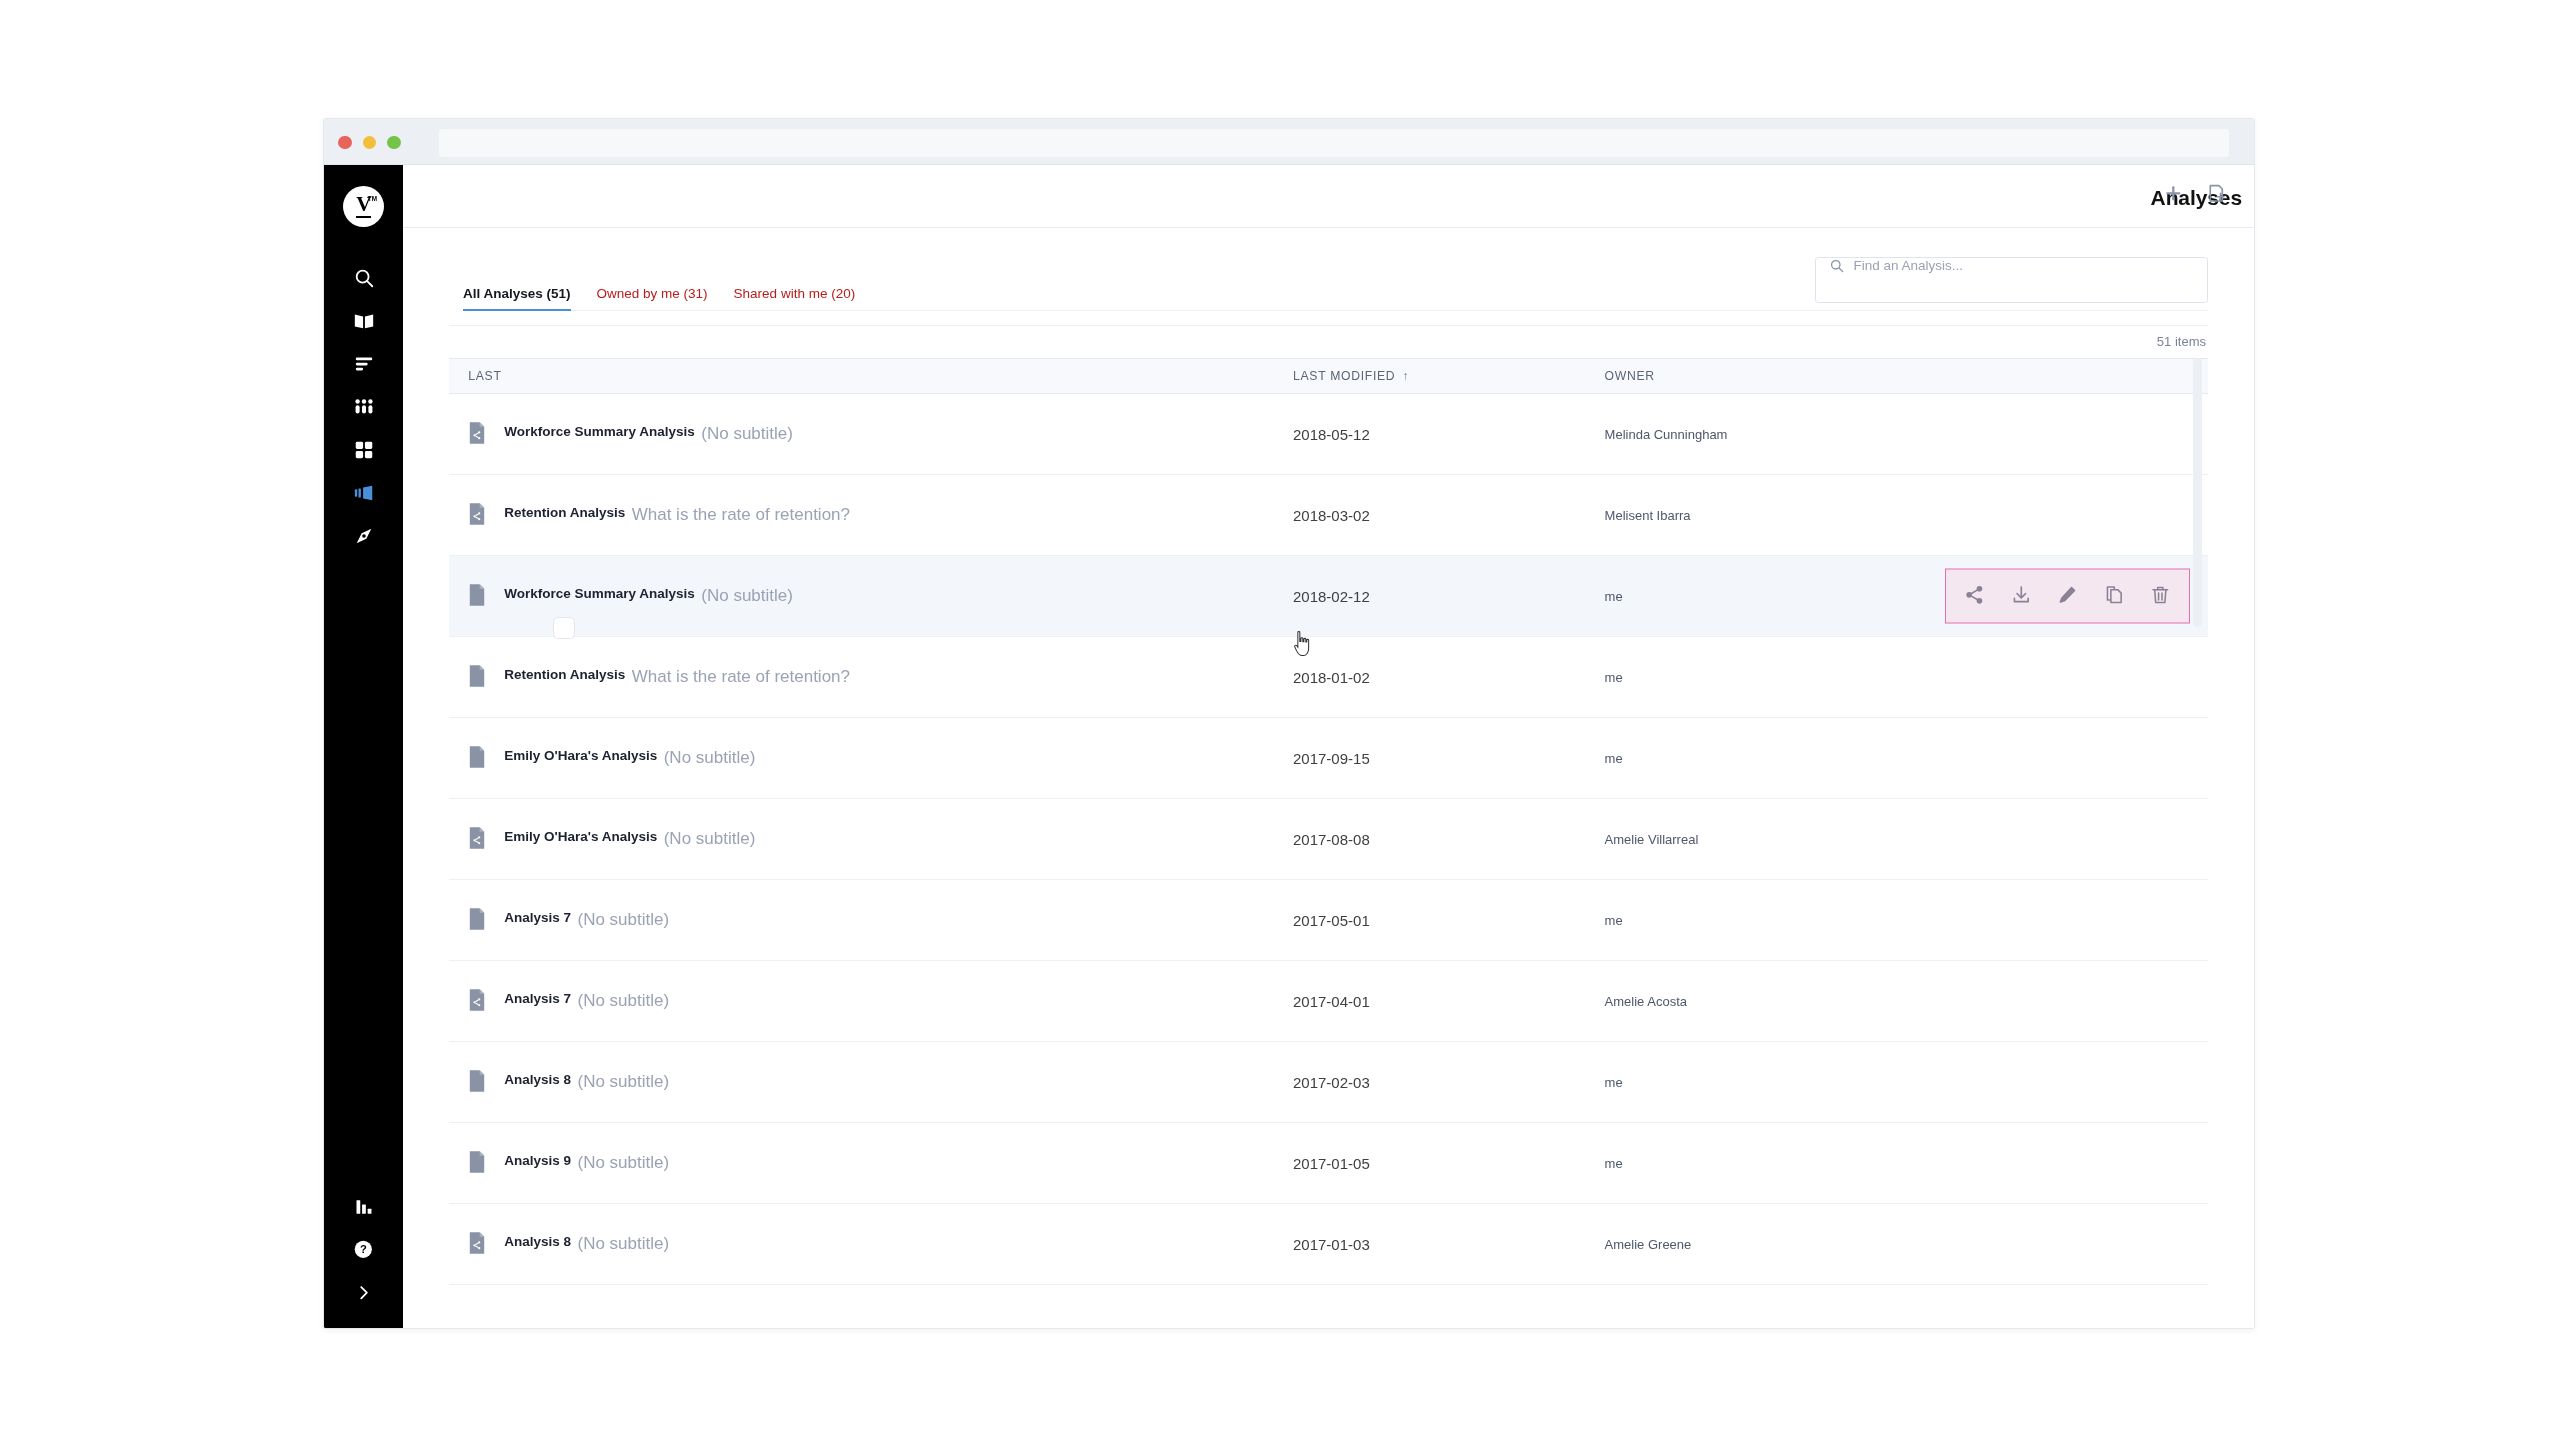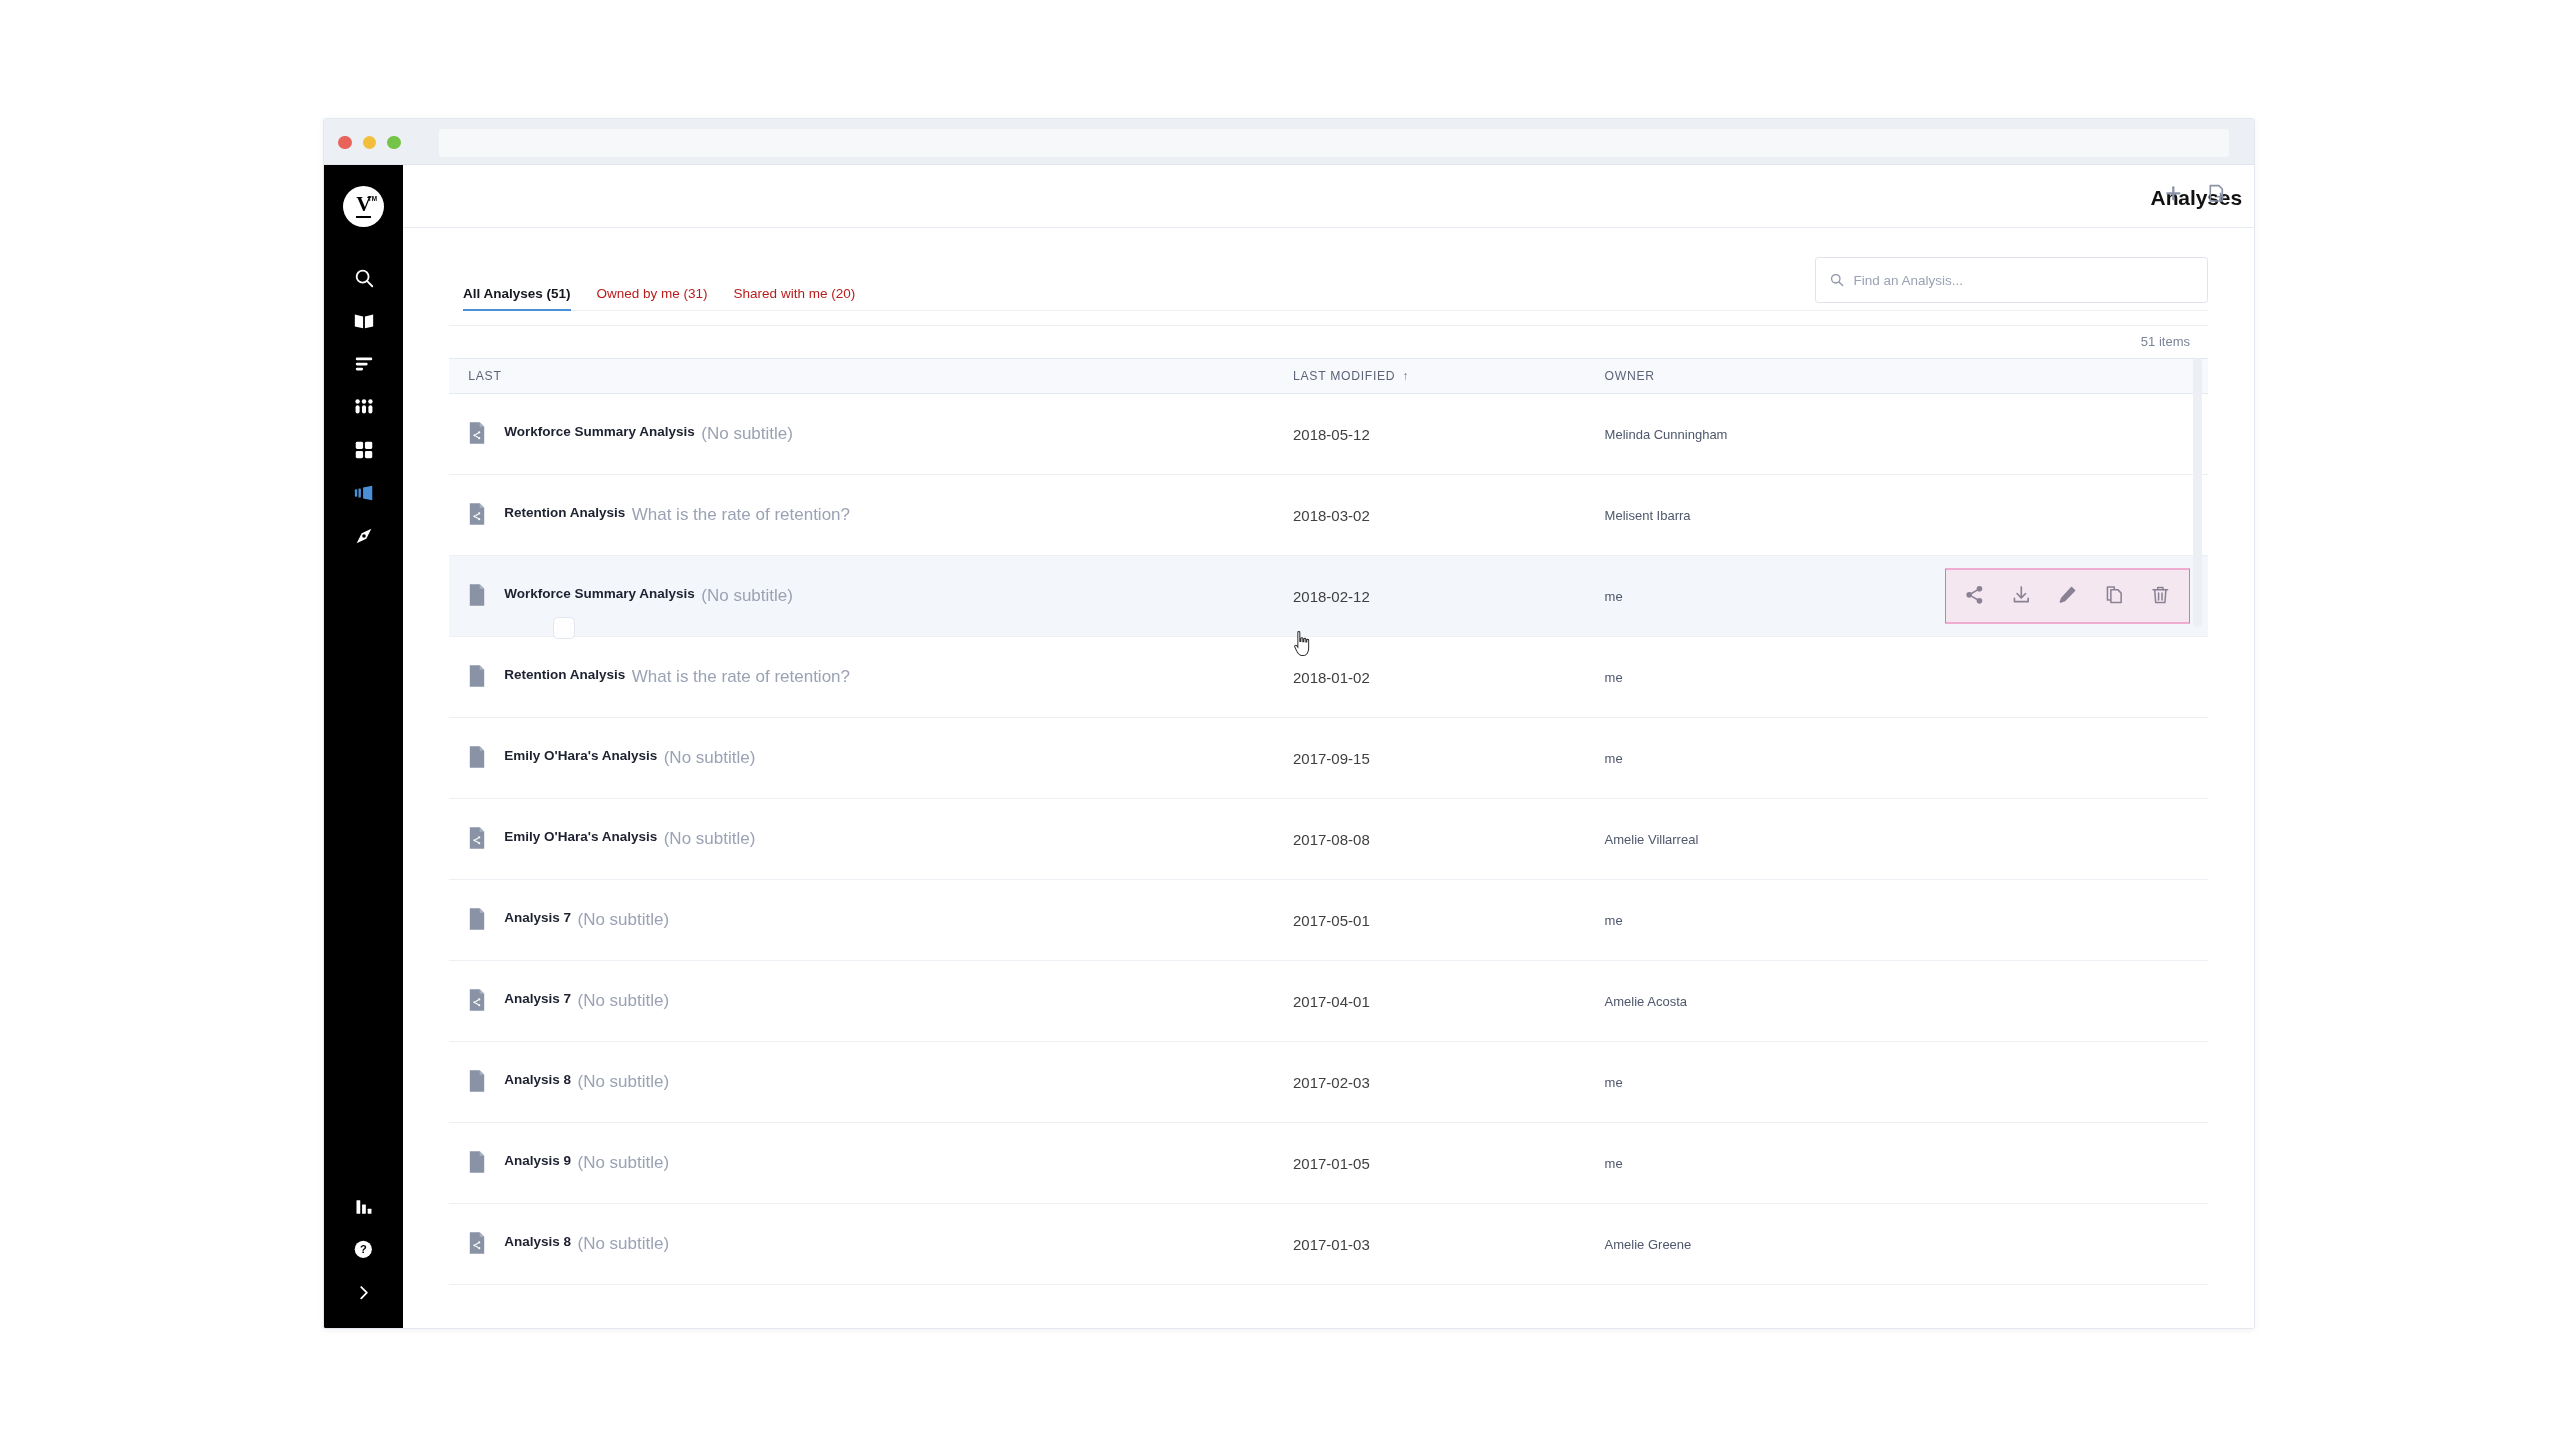--- a/index.html
+++ b/index.html
@@ -129,38 +129,38 @@
   .tab.active { color: #15181f; font-weight: bold; border-bottom-color: #4a90d9; }
   #tabs-underline {
     position: absolute; left: 14px; right: 0; bottom: 0;
     height: 1.3px; background: #eceff4;
   }
   #search-box {
     position: absolute; right: 0; bottom: 7.7px;
     width: 393px; height: 46px;
     border: 0.6px solid #dfe3eb; border-radius: 3.2px;
     background: #ffffff;
-    display: flex; align-items: center; padding: 0 13px;
+    display: flex; align-items: flex-start; padding: 0 13px;
   }
   #search-input {
     flex: 1; border: none; outline: none;
     font-family: "Liberation Sans", sans-serif;
     font-size: 13.5px; color: #6f7890;
     margin-left: 9px; background: transparent;
   }
   #search-input::placeholder { color: #9aa2b4; }
 
   #items-count-row {
     position: relative;
     height: 33px;
     border-top: 0.6px solid #eceff4;
     margin-top: 14px;
   }
   #items-count {
-    position: absolute; right: 18px; top: 7.7px;
+    position: absolute; right: 2px; top: 7.7px;
     font-size: 13px; color: #7b8498;
   }
 
   
   #table { position: relative; }
   #table-head {
     display: flex;
     background: #f7f9fc;
     border-top: 0.6px solid #e4e8f0;
     border-bottom: 0.6px solid #e4e8f0;

